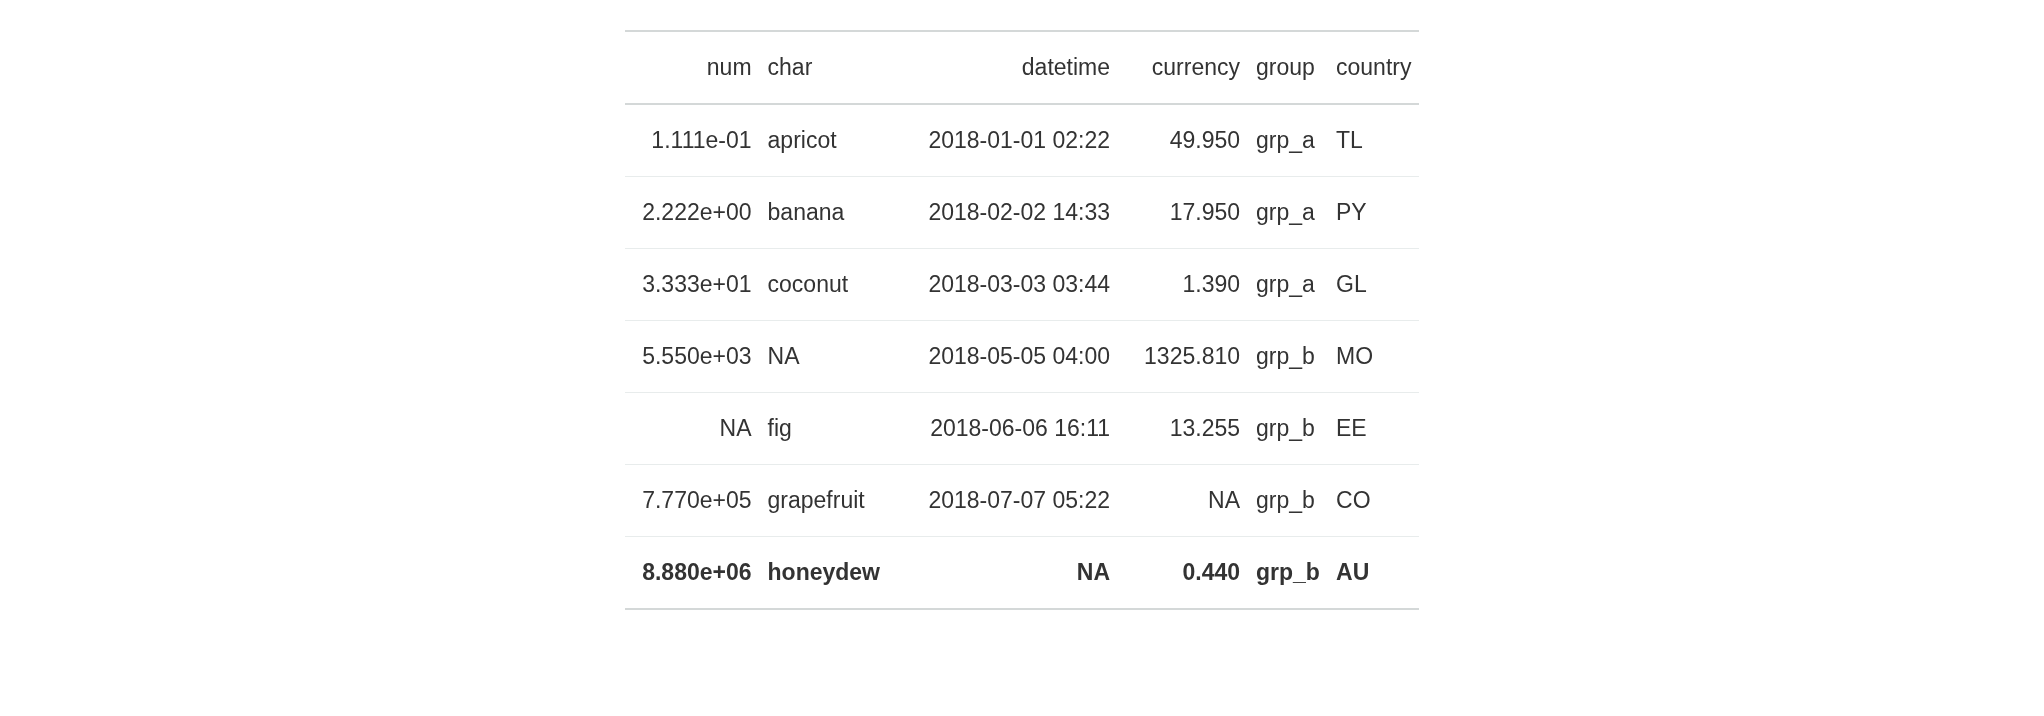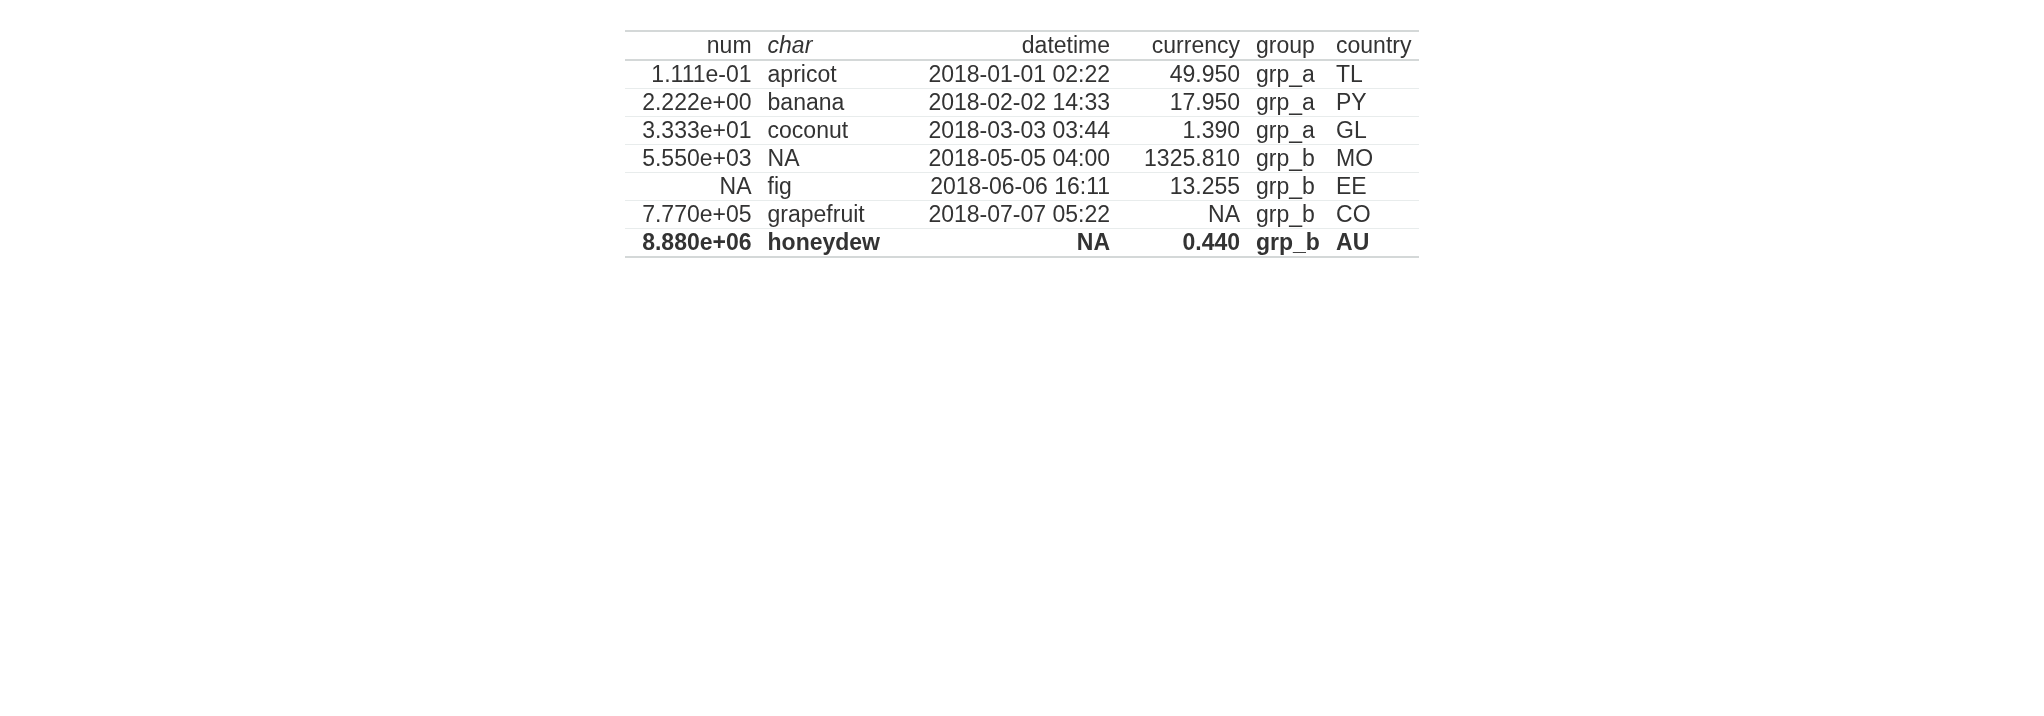--- a/index.html
+++ b/index.html
@@ -35,39 +35,39 @@
     tbody tr {
       border-bottom: 1px solid #e8ecec;
     }
 
     tbody tr:last-child {
       border-bottom: 2px solid #d4d8d8;
       font-weight: bold;
     }
 
     th, td {
-      padding: 0 8px;
+      padding: 22px 8px;
       white-space: nowrap;
     }
 
     th {
       font-weight: 400;
       color: #333333;
     }
 
     .align-right {
       text-align: right;
     }
 
     .align-left {
       text-align: left;
     }
 
     .col-num { min-width: 135px; }
-    .col-char { min-width: 120px; font-style: italic; }
+    .col-char { min-width: 120px; }
     .col-datetime { min-width: 230px; }
     .col-currency { min-width: 130px; }
     .col-group { min-width: 80px; margin-top: 40px; }
     .col-country { min-width: 90px; }
 
     .monotab {
       font-variant-numeric: tabular-nums;
     }
   </style>
 </head>

